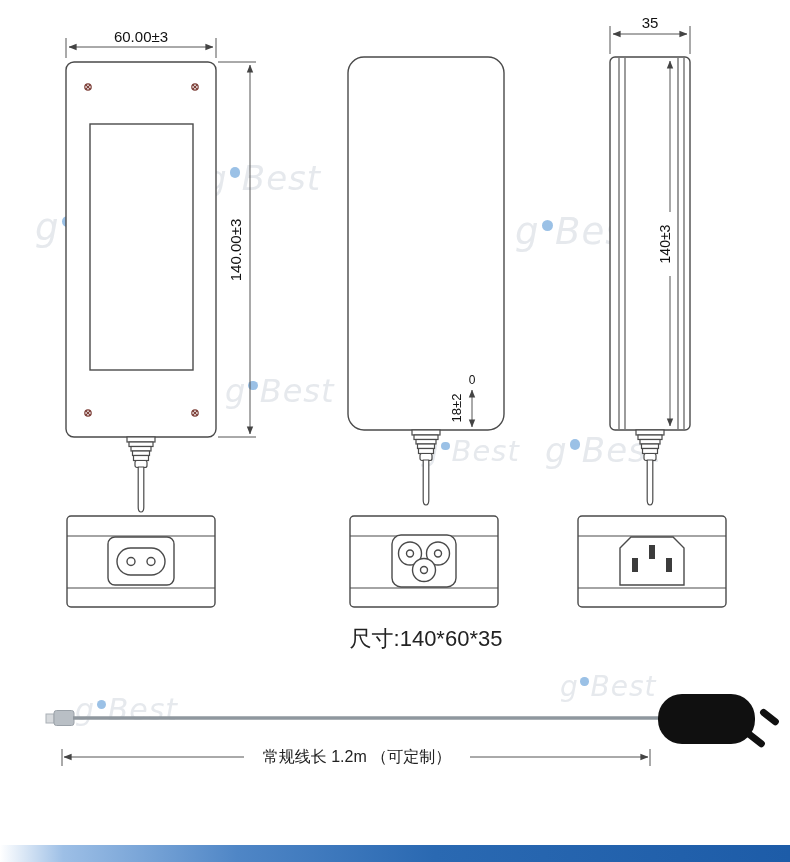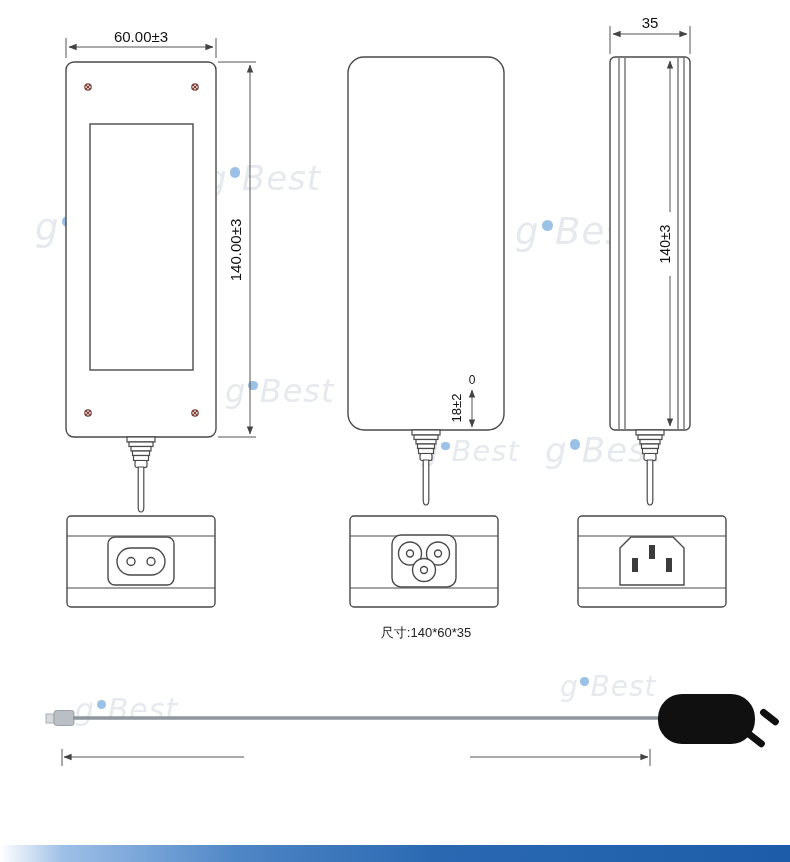--- a/index.html
+++ b/index.html
@@ -8,21 +8,21 @@
 
   
   .wm{position:absolute;font-family:"DejaVu Sans",sans-serif;font-weight:normal;font-style:italic;
       color:#e6e9ed;letter-spacing:1px;z-index:0;white-space:nowrap;user-select:none;}
   .wm-dot{display:inline-block;width:0.30em;height:0.30em;border-radius:50%;
       background:#8ab6e2;opacity:.85;vertical-align:super;margin:0 .06em;}
 
   svg.drawing{position:absolute;left:0;top:0;z-index:1;}
 
   .caption{position:absolute;z-index:2;color:#222;}
-  #size-caption{left:276px;top:624px;width:300px;text-align:center;font-size:13px;}
+  #size-caption{left:276px;top:624px;width:300px;text-align:center;font-size:22px;}
   #dc-heading{left:42px;top:662px;font-size:19px;color:#333;letter-spacing:1px;}
   #cable-length-label{left:240px;top:747px;width:234px;text-align:center;font-size:16px;color:#222;}
 
   #bottom-bar{position:absolute;left:0;bottom:0;width:790px;height:17px;z-index:2;
       background:linear-gradient(90deg,#ffffff 0%,#9dbfe6 8%,#4f86c6 30%,#2a69b2 55%,#1d5ca8 100%);}
 </style>
 </head>
 <body>
 
 <div id="canvas">
@@ -171,15 +171,16 @@
       <g stroke="#555" stroke-width="1">
         <line x1="62" y1="749" x2="62" y2="766"></line>
         <line x1="650" y1="749" x2="650" y2="766"></line>
         <line x1="64" y1="757" x2="244" y2="757" marker-start="url(#arr)"></line>
         <line x1="470" y1="757" x2="648" y2="757" marker-end="url(#arr)"></line>
       </g>
     </g>
   </svg>
 
   <div class="caption" id="size-caption">尺寸:140*60*35</div>
+  <div class="caption" id="cable-length-label">常规线长 1.2m （可定制）</div>
 
   <div id="bottom-bar"></div>
 </div>
 
 </body></html>

